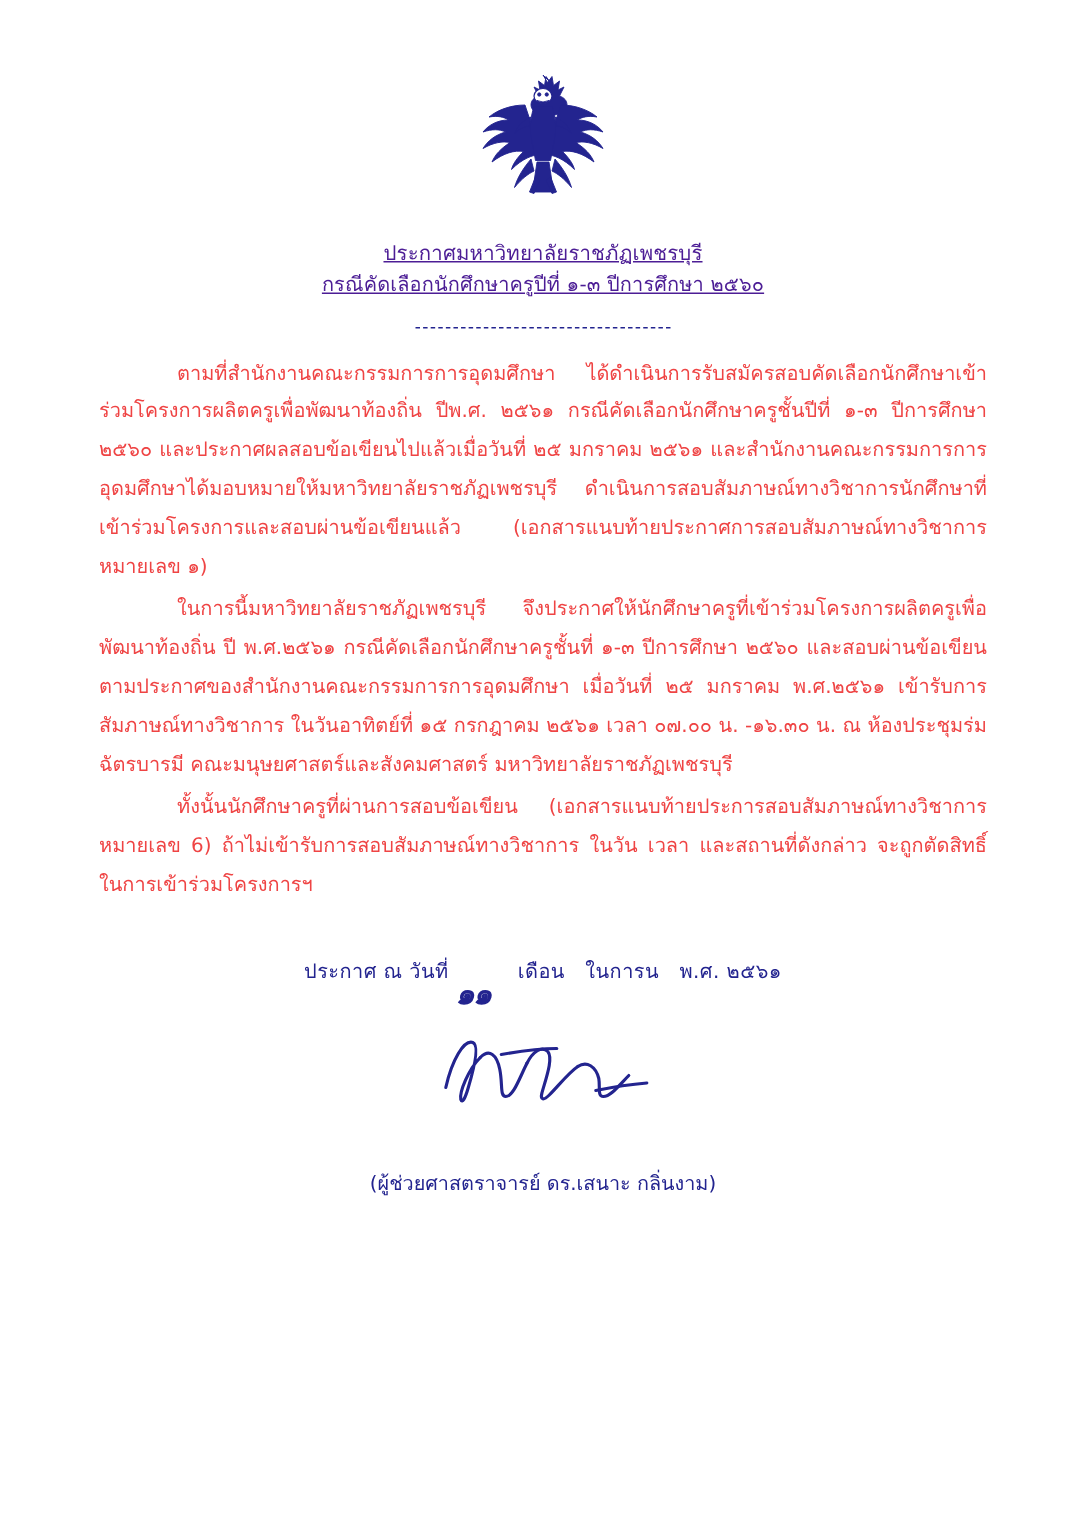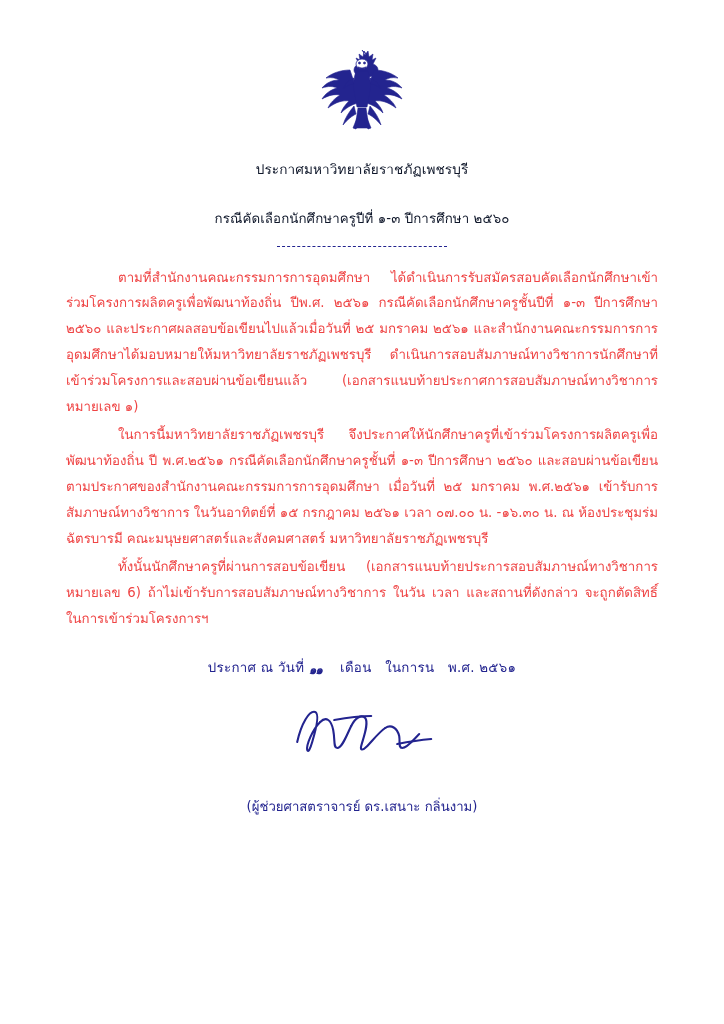--- a/index.html
+++ b/index.html
@@ -33,26 +33,27 @@
     height: 92px;
     display: block;
   }
   .title-block {
     margin-top: 22px;
     text-align: center;
     line-height: 1.62;
   }
   .title-line {
     font-size: 13.4px;
-    color: #0f172a;
+    color: #4c1d95;
     letter-spacing: 0.1px;
+    text-decoration: underline;
   }
   .title-line.l1 { font-size: 13.6px; }
   .title-line.l2 { font-size: 13.3px; }
-  .title-line.l3 { font-size: 13.3px; margin-top: 28px; }
+  .title-line.l3 { font-size: 13.3px; }
   .divider-wrap {
     text-align: center;
     margin-top: 6px;
     margin-bottom: 8px;
   }
   .divider {
     display: inline-block;
     width: 170px;
     border-top: 1px dashed #23248f;
     height: 0;
@@ -76,25 +77,25 @@
   }
   .date-line {
     margin-top: 26px;
     text-align: center;
     font-size: 13.3px;
     letter-spacing: 0.3px;
   }
   .date-line .handwritten {
     font-family: "DejaVu Serif", serif;
     font-style: italic;
-    font-size: 12px;
+    font-size: 20px;
     font-weight: bold;
     letter-spacing: -1px;
     position: relative;
-    top: 2px;
+    top: 17px;
   }
   .sign-area {
     margin-top: 14px;
     height: 80px;
     position: relative;
   }
   .signature {
     position: absolute;
     left: 50%;
     transform: translateX(-46%);

